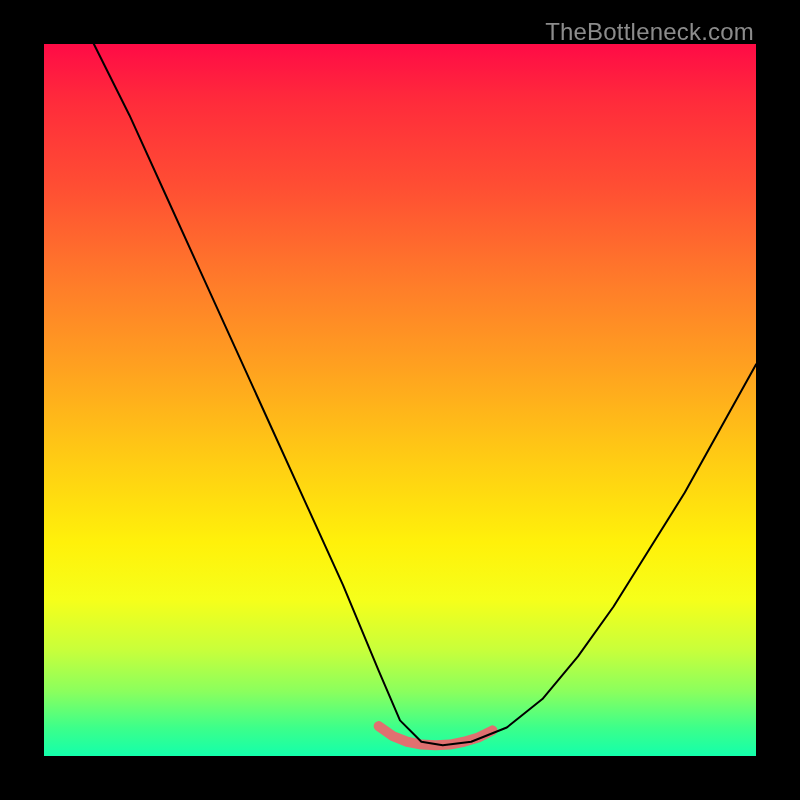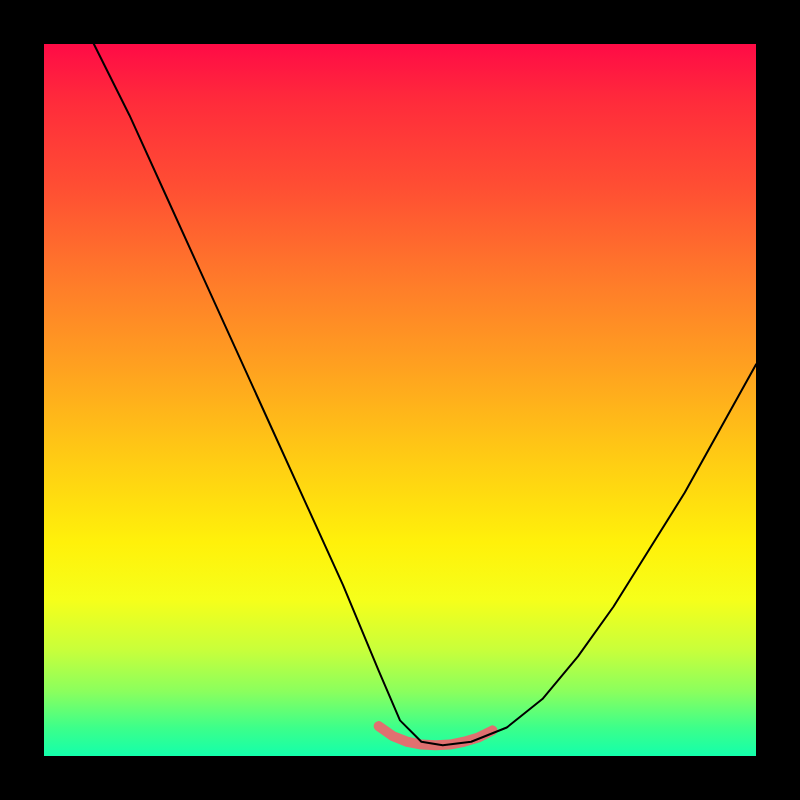--- a/index.html
+++ b/index.html
@@ -64,13 +64,14 @@
 </head>
 <body>
 
 <div class="frame">
   <div class="plot">
     <svg class="curve" viewBox="0 0 712 712">
       <path id="hump-path" fill="none" stroke="#e07070" stroke-width="10" stroke-linecap="round" stroke-linejoin="round" d="M334.64 682.10 L348.88 692.06 L363.12 697.76 L377.36 700.61 L391.60 701.32 L405.84 700.61 L420.08 697.76 L434.32 693.49 L448.56 686.37"></path>
       <path id="main-path" fill="none" stroke="#000000" stroke-width="2" stroke-linecap="round" stroke-linejoin="round" d="M49.84 0.00 L85.44 71.20 L121.04 149.52 L156.64 227.84 L192.24 306.16 L227.84 384.48 L263.44 462.80 L299.04 541.12 L334.64 626.56 L356.00 676.40 L377.36 697.76 L398.72 701.32 L427.20 697.76 L462.80 683.52 L498.40 655.04 L534.00 612.32 L569.60 562.48 L605.20 505.52 L640.80 448.56 L676.40 384.48 L712.00 320.40"></path>
     </svg>
   </div>
+  <div class="watermark">TheBottleneck.com</div>
 </div>
 
 </body></html>

